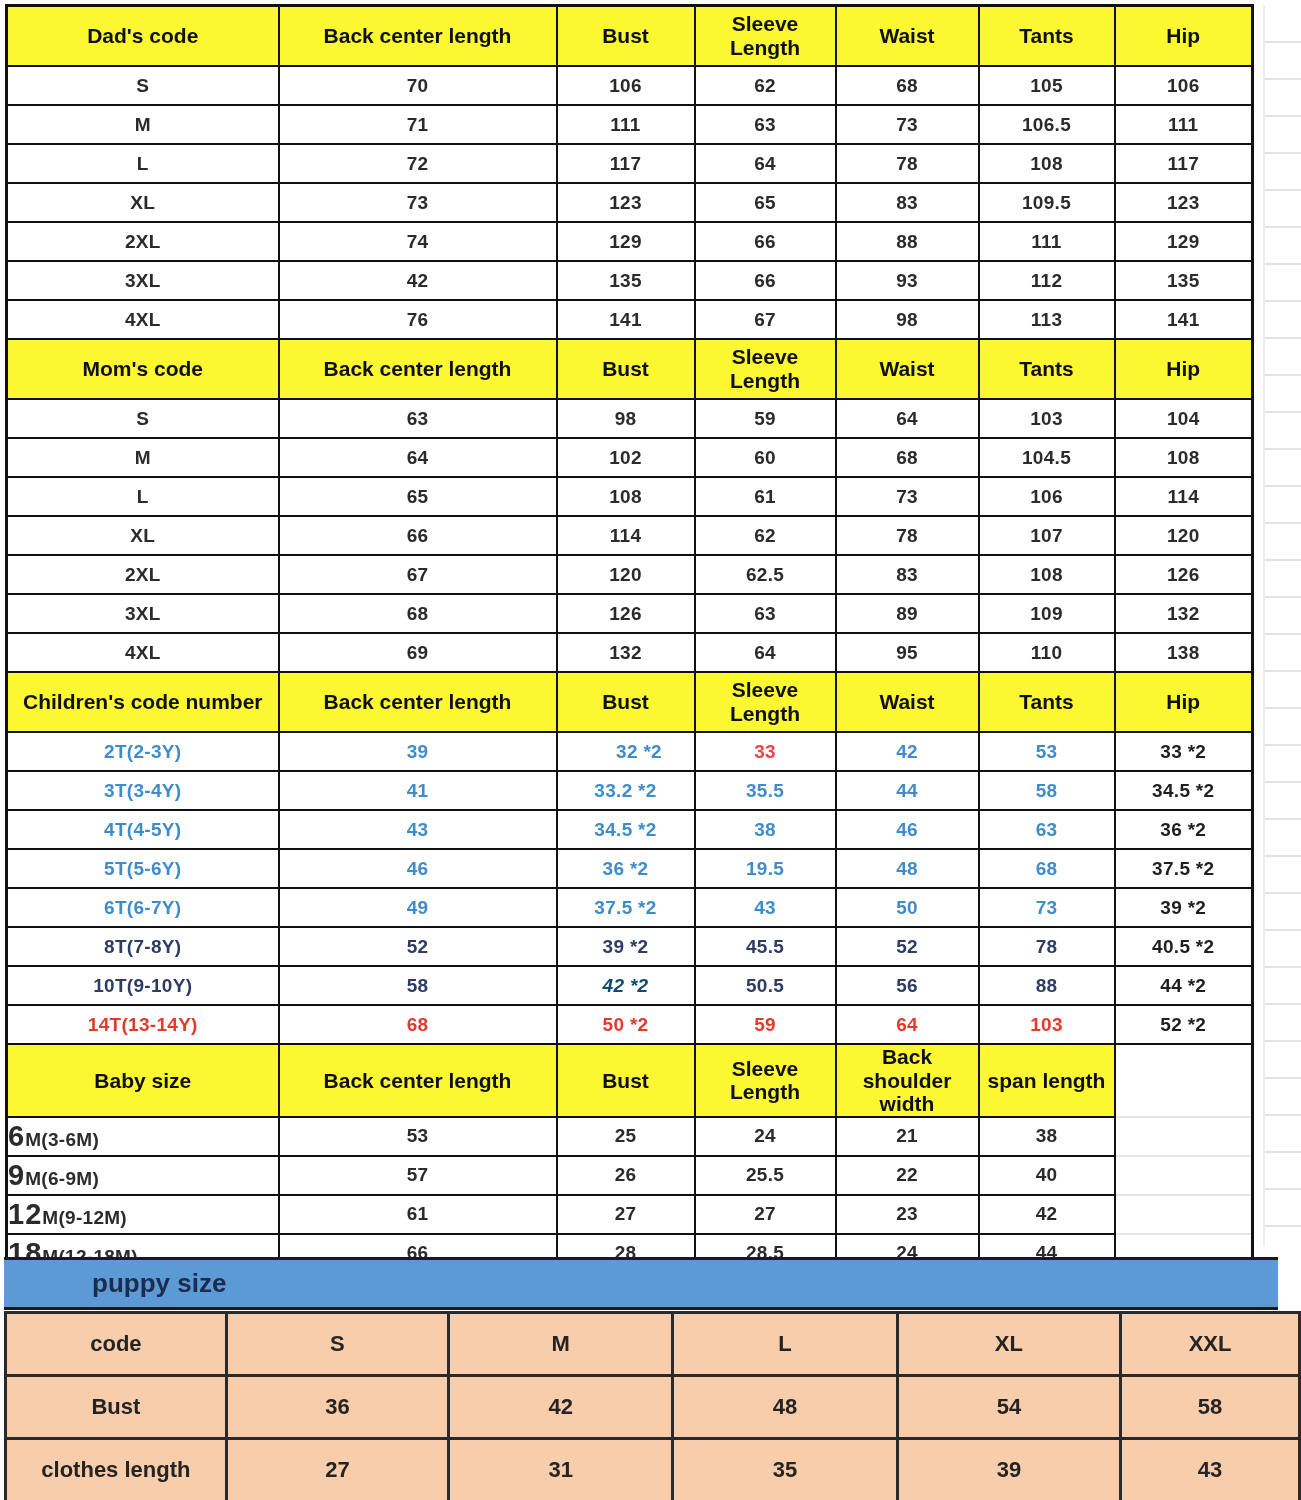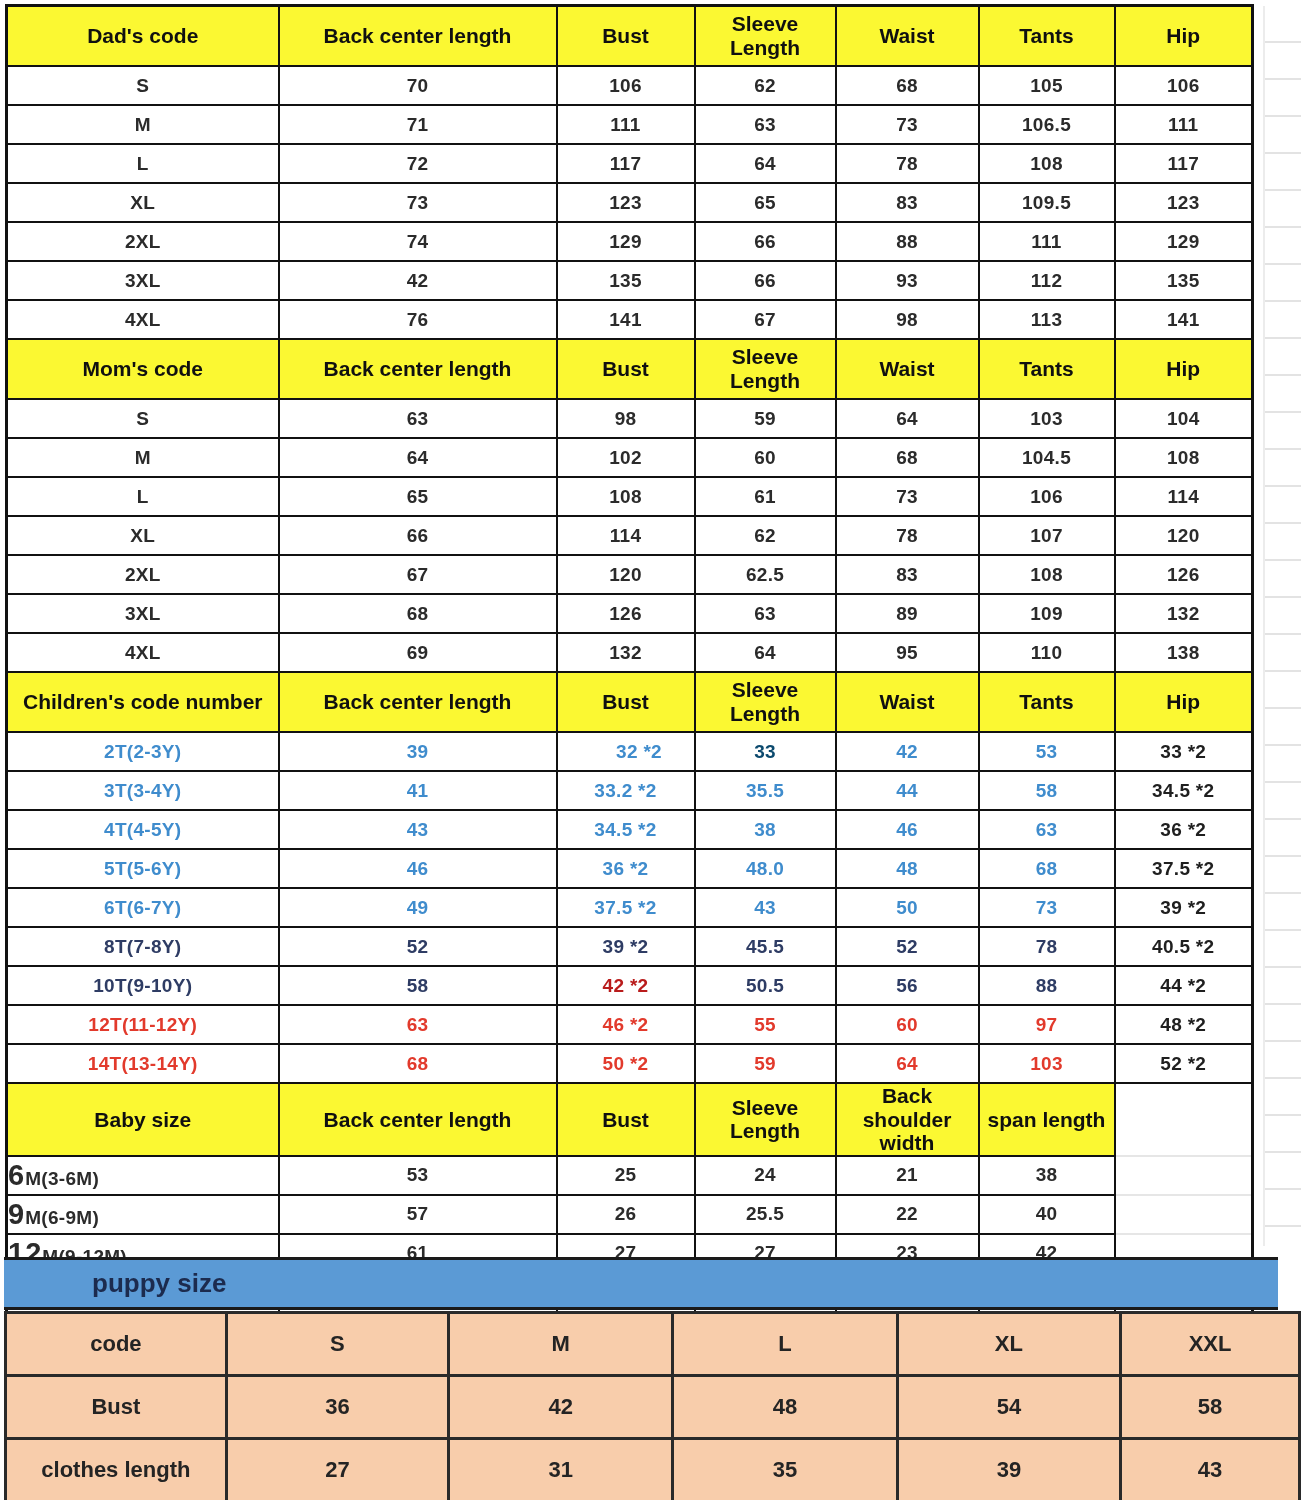--- a/index.html
+++ b/index.html
@@ -209,21 +209,21 @@
           <td class="hdr">Sleeve
 Length</td>
           <td class="hdr">Waist</td>
           <td class="hdr">Tants</td>
           <td class="hdr">Hip</td>
         </tr>
         <tr>
           <td class="val" style="color: rgb(63, 140, 205);">2T(2-3Y)</td>
           <td class="val" style="color: rgb(63, 140, 205);">39</td>
           <td class="val" style="color: rgb(63, 140, 205); padding-left: 27px;">32 *2</td>
-          <td class="val" style="color: #0c4a6e; margin-left: 20px;">33</td>
+          <td class="val" style="color: #ef4444; margin-left: 20px;">33</td>
           <td class="val" style="color: rgb(63, 140, 205);">42</td>
           <td class="val" style="color: rgb(63, 140, 205);">53</td>
           <td class="val" style="color: rgb(31, 31, 31);">33 *2</td>
         </tr>
         <tr>
           <td class="val" style="color: rgb(63, 140, 205);">3T(3-4Y)</td>
           <td class="val" style="color: rgb(63, 140, 205);">41</td>
           <td class="val" style="color: rgb(63, 140, 205);">33.2 *2</td>
           <td class="val" style="color: rgb(63, 140, 205); margin-top: 16px;">35.5</td>
           <td class="val" style="color: rgb(63, 140, 205);">44</td>
@@ -236,21 +236,21 @@
           <td class="val" style="color: rgb(63, 140, 205);">34.5 *2</td>
           <td class="val" style="color: rgb(63, 140, 205);">38</td>
           <td class="val" style="color: rgb(63, 140, 205);">46</td>
           <td class="val" style="color: rgb(63, 140, 205);">63</td>
           <td class="val" style="color: rgb(31, 31, 31);">36 *2</td>
         </tr>
         <tr>
           <td class="val" style="color: rgb(63, 140, 205);">5T(5-6Y)</td>
           <td class="val" style="color: rgb(63, 140, 205);">46</td>
           <td class="val" style="color: rgb(63, 140, 205);">36 *2</td>
-          <td class="val" style="color: rgb(63, 140, 205);">48.0</td>
+          <td class="val" style="color: rgb(63, 140, 205);">19.5</td>
           <td class="val" style="color: rgb(63, 140, 205);">48</td>
           <td class="val" style="color: rgb(63, 140, 205);">68</td>
           <td class="val" style="color: rgb(31, 31, 31);">37.5 *2</td>
         </tr>
         <tr>
           <td class="val" style="color: rgb(63, 140, 205);">6T(6-7Y)</td>
           <td class="val" style="color: rgb(63, 140, 205);">49</td>
           <td class="val" style="color: rgb(63, 140, 205);">37.5 *2</td>
           <td class="val" style="color: rgb(63, 140, 205);">43</td>
           <td class="val" style="color: rgb(63, 140, 205);">50</td>
@@ -262,34 +262,25 @@
           <td class="val" style="color: rgb(46, 60, 100);">52</td>
           <td class="val" style="color: rgb(46, 60, 100);">39 *2</td>
           <td class="val" style="color: rgb(46, 60, 100);">45.5</td>
           <td class="val" style="color: rgb(46, 60, 100);">52</td>
           <td class="val" style="color: rgb(46, 60, 100);">78</td>
           <td class="val" style="color: rgb(31, 31, 31);">40.5 *2</td>
         </tr>
         <tr>
           <td class="val" style="color: rgb(46, 60, 100);">10T(9-10Y)</td>
           <td class="val" style="color: rgb(46, 60, 100);">58</td>
-          <td class="val" style="color: #b91c1c;">42 *2</td>
+          <td class="val" style="color: #0c4a6e; font-style: italic;">42 *2</td>
           <td class="val" style="color: rgb(46, 60, 100);">50.5</td>
           <td class="val" style="color: rgb(46, 60, 100);">56</td>
           <td class="val" style="color: rgb(46, 60, 100);">88</td>
           <td class="val" style="color: rgb(31, 31, 31);">44 *2</td>
-        </tr>
-        <tr>
-          <td class="val" style="color: rgb(226, 58, 44);">12T(11-12Y)</td>
-          <td class="val" style="color: rgb(226, 58, 44);">63</td>
-          <td class="val" style="color: rgb(226, 58, 44);">46 *2</td>
-          <td class="val" style="color: rgb(226, 58, 44);">55</td>
-          <td class="val" style="color: rgb(226, 58, 44);">60</td>
-          <td class="val" style="color: rgb(226, 58, 44);">97</td>
-          <td class="val" style="color: rgb(31, 31, 31);">48 *2</td>
         </tr>
         <tr>
           <td class="val" style="color: rgb(226, 58, 44);">14T(13-14Y)</td>
           <td class="val" style="color: rgb(226, 58, 44);">68</td>
           <td class="val" style="color: rgb(226, 58, 44);">50 *2</td>
           <td class="val" style="color: rgb(226, 58, 44);">59</td>
           <td class="val" style="color: rgb(226, 58, 44);">64</td>
           <td class="val" style="color: rgb(226, 58, 44);">103</td>
           <td class="val" style="color: rgb(31, 31, 31);">52 *2</td>
         </tr>

